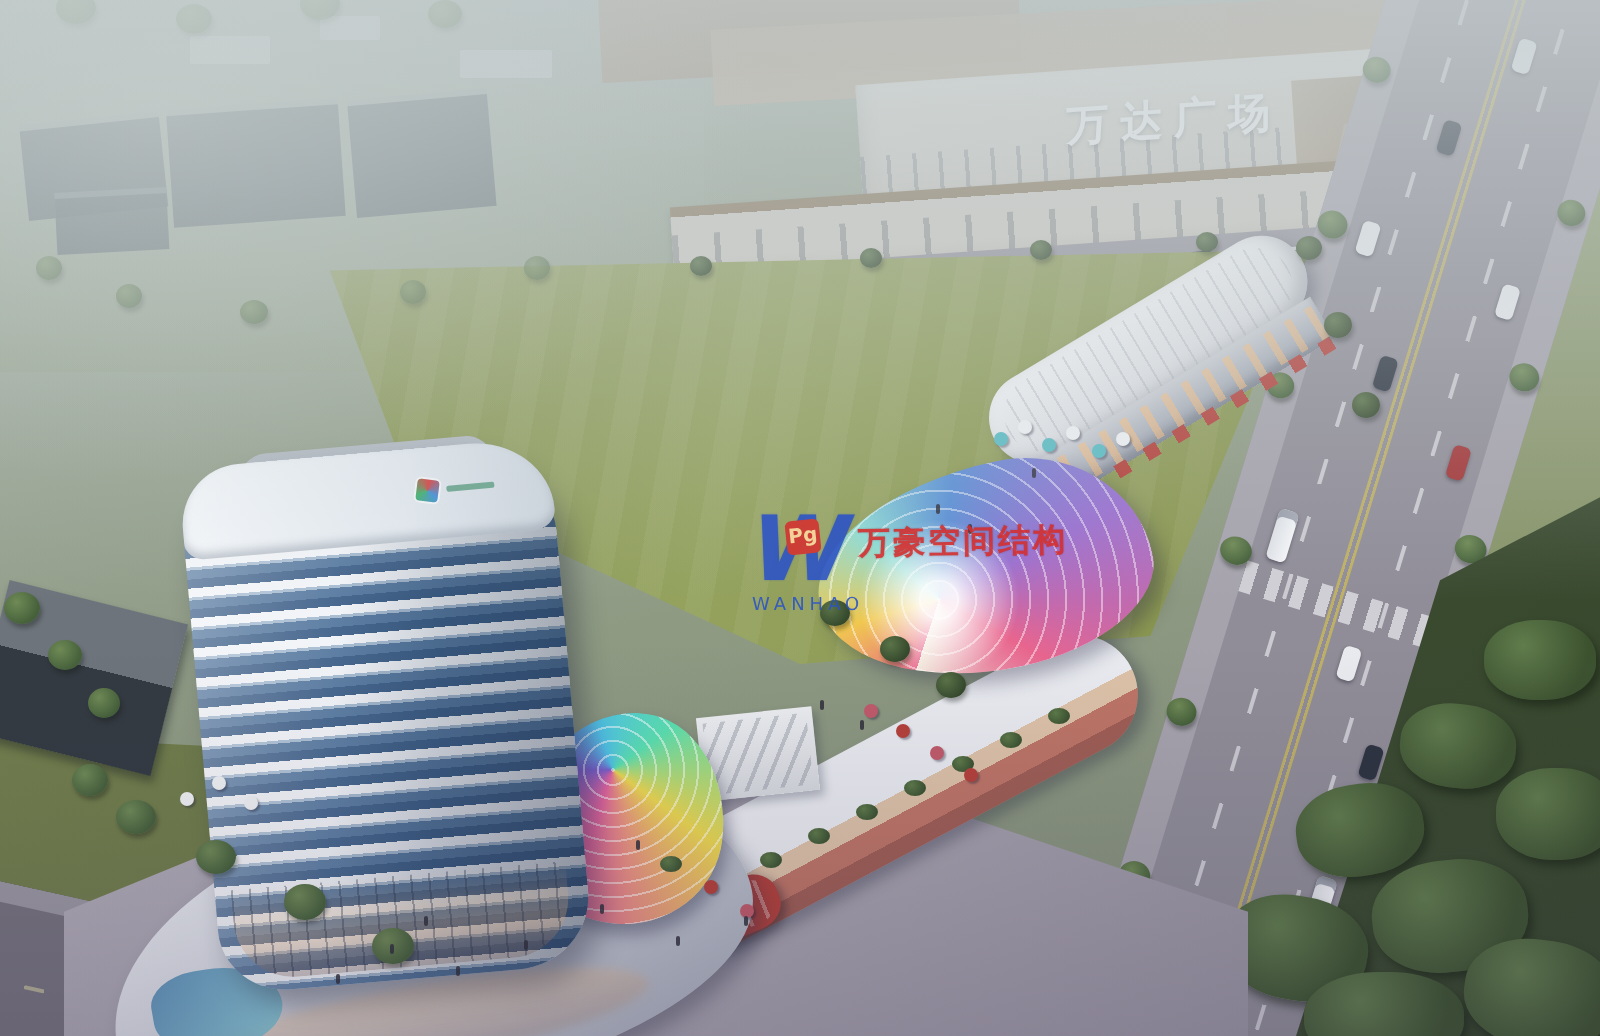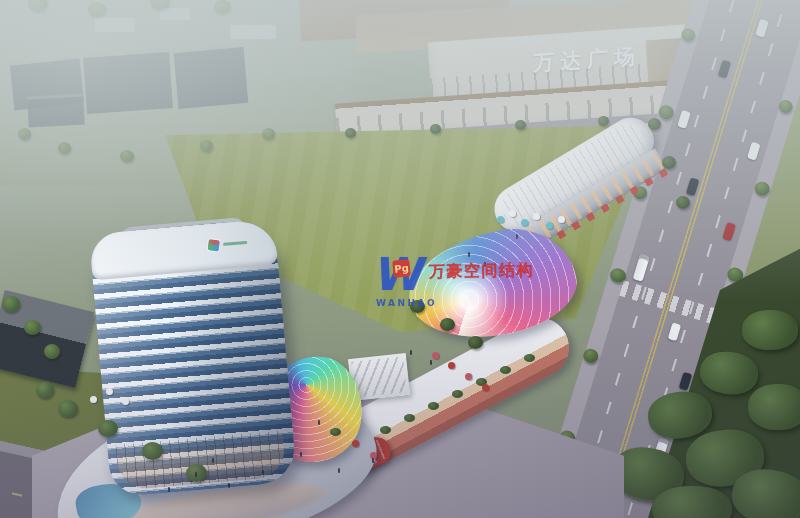--- a/index.html
+++ b/index.html
@@ -160,21 +160,21 @@
   .fog-corner{left:0;top:0;width:800px;height:518px;pointer-events:none;
     background:radial-gradient(ellipse 430px 270px at 10% 10%,rgba(202,210,208,.5),transparent 70%);}
   .grade{left:0;top:0;width:800px;height:518px;pointer-events:none;
     background:linear-gradient(0deg,rgba(56,50,82,.22),rgba(56,50,82,0) 38%);}
   
   .wm-logo{left:376px;top:254px;width:64px;height:60px;opacity:.88;}
   .wm-w{position:absolute;left:0;top:-6px;font-size:45px;font-weight:bold;color:#2a52c8;
     font-style:italic;text-shadow:0 0 1px rgba(42,82,200,.5);}
   .wm-badge{position:absolute;left:17px;top:6px;width:17px;height:17px;background:#d43030;border-radius:3px;
     transform:rotate(-6deg);color:#ffd9a0;font-size:10px;font-weight:bold;text-align:center;line-height:17px;}
-  .wm-name{position:absolute;left:0px;top:44px;font-size:9px;font-weight:bold;letter-spacing:2.5px;color:#2a52c8;}
+  .wm-name{position:absolute;left:0px;top:44px;font-size:9px;font-weight:normal;letter-spacing:2.5px;color:#2a52c8;}
   .wm-line1{left:429px;top:261px;font-size:16px;font-weight:bold;color:#d42f2f;letter-spacing:1.5px;
     transform:rotate(-1deg);opacity:.9;text-shadow:0 0 1px rgba(120,0,0,.4);white-space:nowrap;}
   .wm-line2{left:401px;top:283px;font-size:17px;font-weight:bold;color:#d42f2f;letter-spacing:1px;
     opacity:.9;text-shadow:0 0 1px rgba(120,0,0,.4);white-space:nowrap;}
 </style>
 </head>
 <body>
 
 <div class="scene">
 

